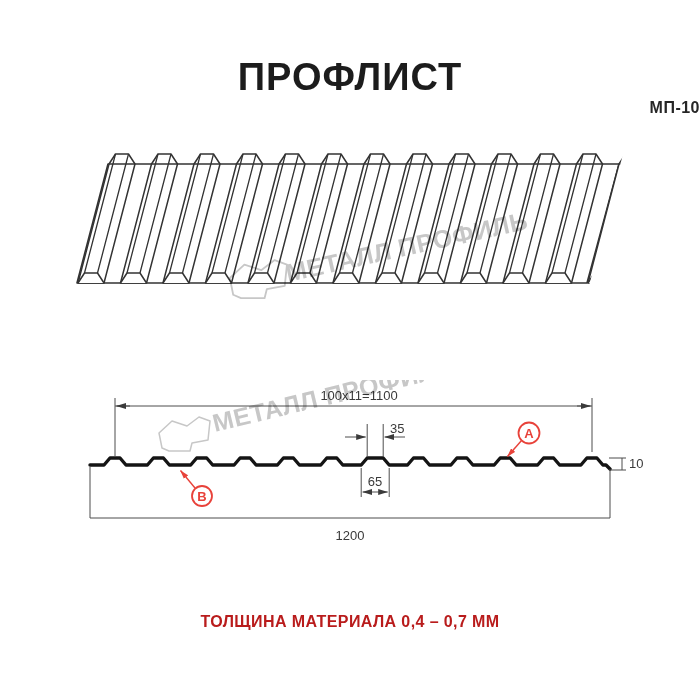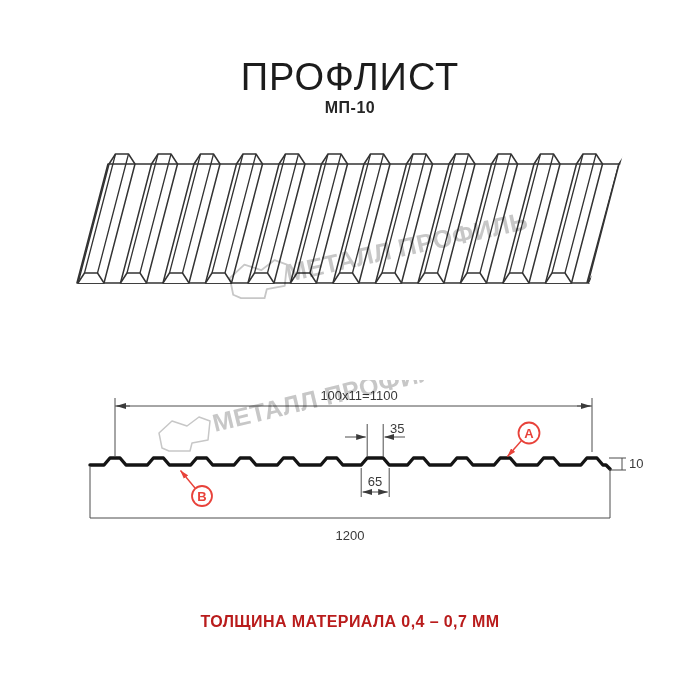--- a/index.html
+++ b/index.html
@@ -1,20 +1,20 @@
 <!DOCTYPE html>
 <html><head>
 <meta charset="utf-8">
 <style>
   html,body{margin:0;padding:0;background:#fff;}
   .page{position:relative;width:700px;height:700px;background:#ffffff;overflow:hidden;
         font-family:"Liberation Sans","DejaVu Sans",sans-serif;}
   .title{position:absolute;left:0;top:56px;width:700px;text-align:center;
-         font-size:38px;font-weight:400;letter-spacing:1px;color:#1c1c1c;margin:0;}
-  .subtitle{position:absolute;left:0;top:99px;width:700px;text-align:center;
+         font-size:38px;font-weight:700;letter-spacing:1px;color:#1c1c1c;margin:0;}
+  .subtitle{position:absolute;left:0;top:99px;width:700px;text-align:right;
          font-size:16px;font-weight:700;letter-spacing:.5px;color:#262626;margin:0;}
   .footer{position:absolute;left:0;top:613px;width:700px;text-align:center;
          font-size:16px;font-weight:600;letter-spacing:.4px;color:#b91c1c;margin:0;}
   svg{position:absolute;}
   #sheet3d{left:50px;top:140px;}
   #section{left:60px;top:380px;}
   .wm{mix-blend-mode:multiply;}
   .wm-text{font-weight:700;letter-spacing:.5px;fill:#c7c7c7;}
   .dimtxt{font-size:13px;fill:#3a3a3a;}
   .dimline{stroke:#4d4d4d;stroke-width:1;fill:none;}

